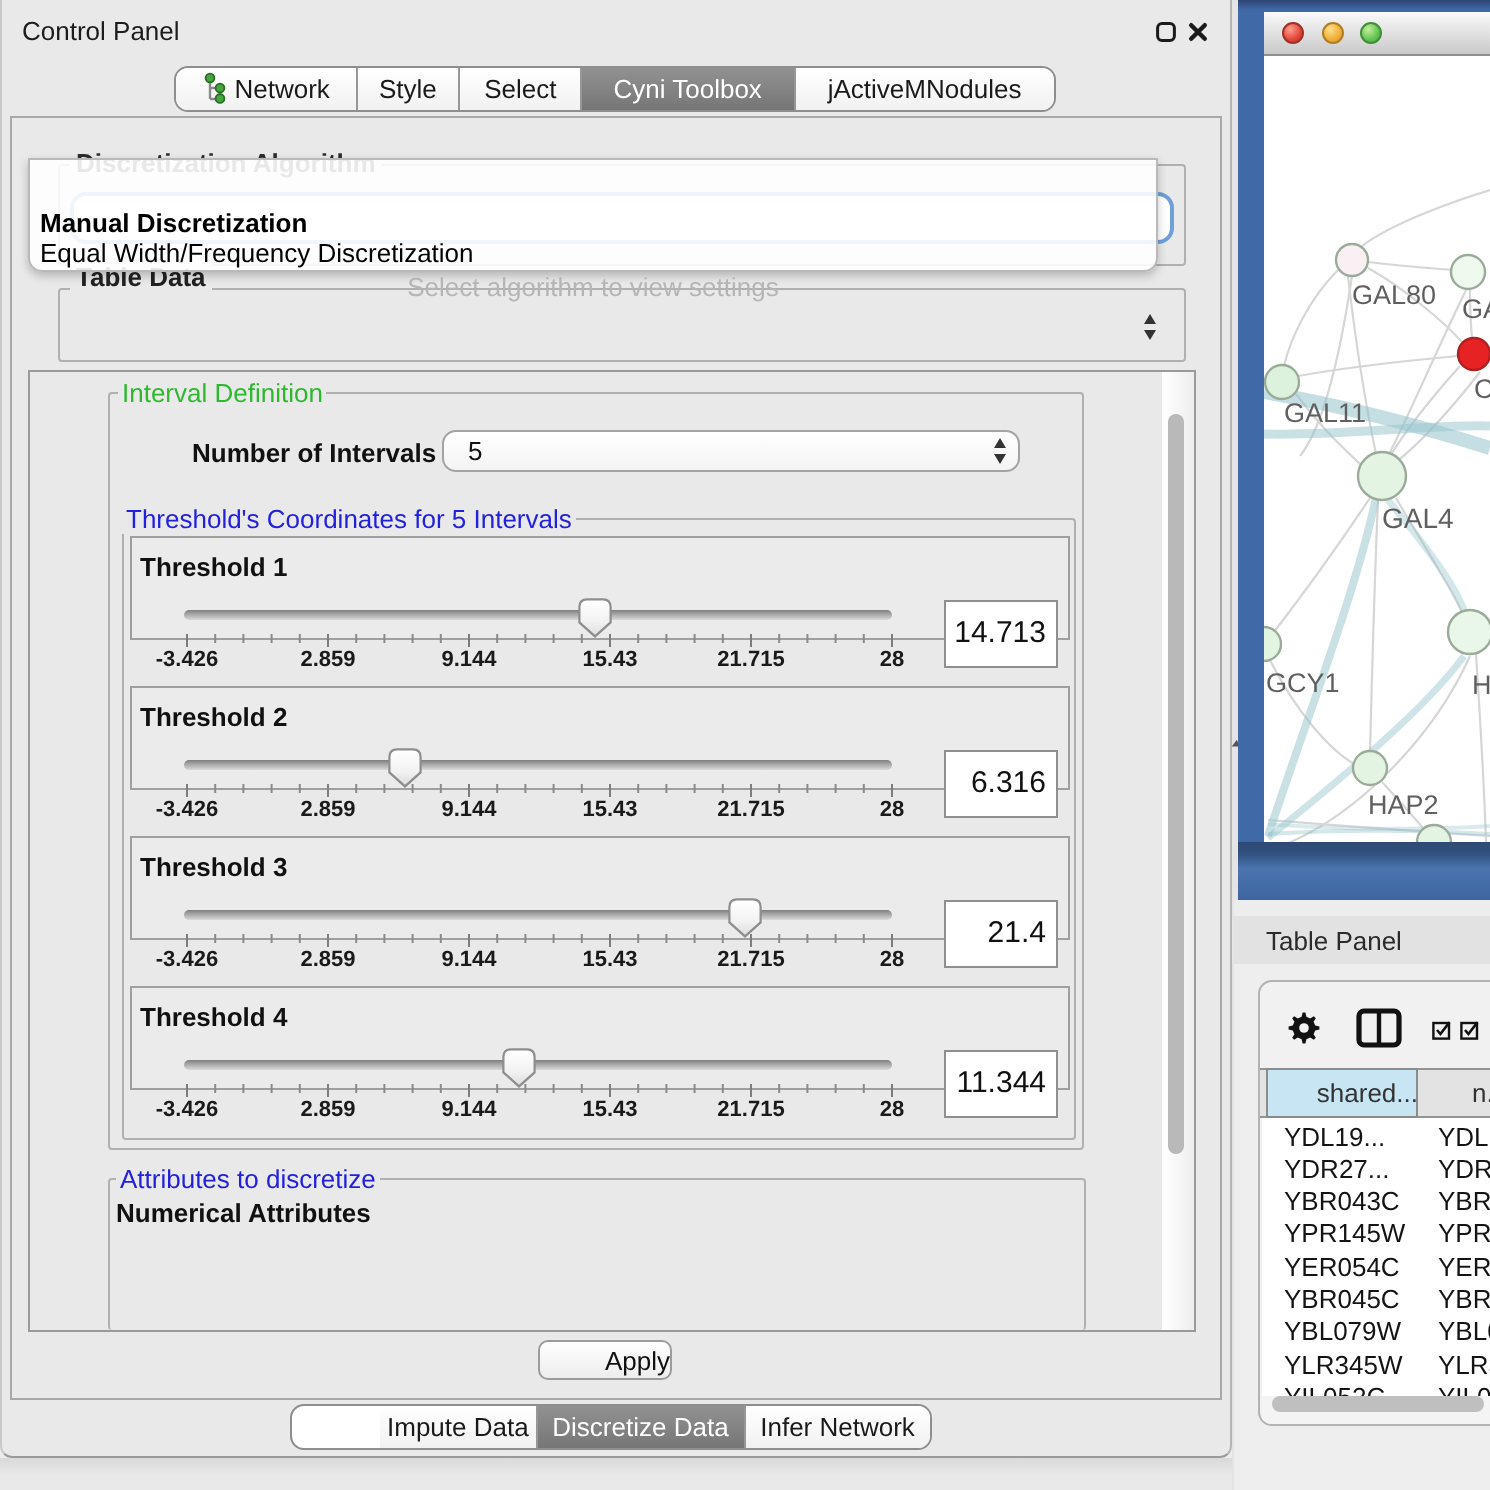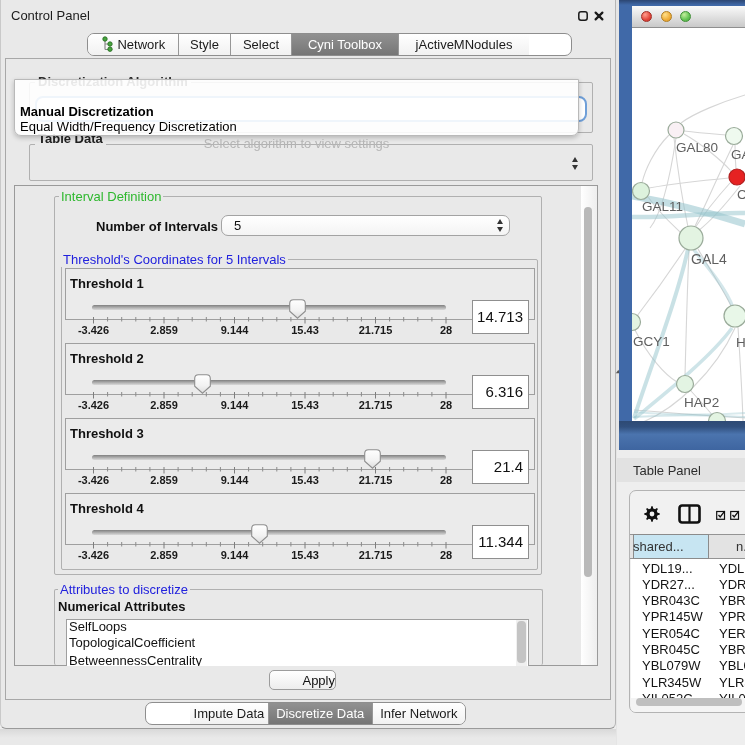--- a/index.html
+++ b/index.html
@@ -70,21 +70,21 @@
 <div class="abs" id="cp">
   <div class="abs" id="cp-title">Control Panel</div>
 
   <svg class="abs" style="left:577px;top:11px" width="10" height="10" viewBox="0 0 10 10">
     <rect x="0.8" y="0.8" width="8.4" height="8.4" rx="2.2" fill="none" stroke="#1a1a1a" stroke-width="1.5"></rect>
   </svg>
   <svg class="abs" style="left:593px;top:11px" width="10" height="10" viewBox="0 0 10 10">
     <path d="M1.6 1.6 L8.4 8.4 M8.4 1.6 L1.6 8.4" stroke="#1a1a1a" stroke-width="2.2" stroke-linecap="round"></path>
   </svg>
 
-  <div class="abs tabstrip" style="left:86px;top:33px;width:485px;">
+  <div class="abs tabstrip" style="left:86px;top:33px;width:441px;">
     <div class="tab" style="width:91px;">
       <svg style="vertical-align:-3px" width="13" height="16" viewBox="0 0 13 16">
         <path d="M4 3 L4 13.5 M4 8 L9 8 M4 13.5 L9 13.5" stroke="#8a8a8a" stroke-width="1.2" fill="none"></path>
         <circle cx="4" cy="3" r="2.2" fill="#47a53e" stroke="#2a6d26" stroke-width="0.9"></circle>
         <circle cx="9" cy="8" r="2.2" fill="#47a53e" stroke="#2a6d26" stroke-width="0.9"></circle>
         <circle cx="9" cy="13.2" r="2.2" fill="#47a53e" stroke="#2a6d26" stroke-width="0.9"></circle>
       </svg>
       Network</div>
     <div class="tab" style="width:52px;">Style</div>
     <div class="tab" style="width:61px;">Select</div>
@@ -310,27 +310,20 @@
       </linearGradient>
         </defs>
       <path d="M4.5 0.7 L12.5 0.7 Q16.3 0.7 16.3 4.5 L16.3 12.2 L8.5 19.2 L0.7 12.2 L0.7 4.5 Q0.7 0.7 4.5 0.7 Z" fill="url(#tg493)" stroke="#8e8e8e" stroke-width="1.1"></path>
     </svg>
     <div class="valbox">11.344</div>
   </div>
 
   <div class="abs grp" style="left:53px;top:589px;width:489px;height:76px;border-bottom:none;"></div>
   <div class="abs grplabel" style="left:57px;top:582px;color:#2121dd;">Attributes to discretize</div>
   <div class="abs" style="left:57px;top:599px;font-size:13px;font-weight:bold;color:#111;">Numerical Attributes</div>
-  <div class="abs" style="left:65px;top:619px;width:463px;height:47px;background:#fff;border:1px solid #9f9f9f;border-bottom:none;overflow:hidden;">
-    <div style="position:absolute;left:2px;top:-1px;font-size:13px;color:#111;">SelfLoops</div>
-    <div style="position:absolute;left:2px;top:15px;font-size:13px;color:#111;">TopologicalCoefficient</div>
-    <div style="position:absolute;left:2px;top:33px;font-size:13px;color:#111;">BetweennessCentrality</div>
-    <div style="position:absolute;right:1px;top:0;width:11px;height:49px;background:#f0f0f0;"></div>
-    <div style="position:absolute;right:2px;top:1px;width:9px;height:42px;background:#c4c4c4;border-radius:4px;"></div>
-  </div>
 
   <div class="abs" style="left:268px;top:670px;width:67px;height:20px;border:1px solid #9c9c9c;border-radius:5px;background:linear-gradient(#ffffff,#ededed);font-size:13px;text-align:right;line-height:19px;color:#111;">Apply</div>
 
   <div class="abs tabstrip" style="left:144px;top:702px;width:321px;padding-left:44px;">
     <div class="tab" style="width:92px;">Impute Data</div>
     <div class="tab sel" style="width:121px;">Discretize Data</div>
     <div class="tab" style="width:108px;">Infer Network</div>
   </div>
 
   <div class="abs" style="left:13px;top:79px;width:565px;height:57px;background:rgba(255,255,255,0.89);
@@ -423,21 +416,21 @@
   <svg style="position:absolute;left:86px;top:19px" width="10" height="10" viewBox="0 0 10 10">
   <rect x="0.7" y="1.5" width="7.8" height="7.8" fill="none" stroke="#111" stroke-width="1.2"></rect>
   <path d="M2.5 5 L4.2 7 L8.7 1.2" fill="none" stroke="#111" stroke-width="1.3"></path>
 </svg>
   <svg style="position:absolute;left:100px;top:19px" width="10" height="10" viewBox="0 0 10 10">
   <rect x="0.7" y="1.5" width="7.8" height="7.8" fill="none" stroke="#111" stroke-width="1.2"></rect>
   <path d="M2.5 5 L4.2 7 L8.7 1.2" fill="none" stroke="#111" stroke-width="1.3"></path>
 </svg>
   <div style="position:absolute;left:0;top:43px;width:130px;height:25px;background:#e3e3e3;border-top:1px solid #949494;border-bottom:1px solid #949494;"></div>
   <div style="position:absolute;left:3px;top:43px;width:76px;height:25px;background:#c7e5f2;border:1px solid #8b8b8b;"></div>
-  <div class="hdrow" style="left:3px;top:48px;width:76px;text-align:left;">shared...</div>
+  <div class="hdrow" style="left:3px;top:48px;width:76px;text-align:right;">shared...</div>
   <div class="hdrow" style="left:106px;top:48px;">n...</div>
   <div style="position:absolute;left:1px;top:68px;width:129px;height:139px;background:#fff;"></div>
   <div class="trow" style="left:12px;top:70px;">YDL19...</div>
   <div class="trow" style="left:89px;top:70px;">YDL19</div>
   <div class="trow" style="left:12px;top:86px;">YDR27...</div>
   <div class="trow" style="left:89px;top:86px;">YDR27</div>
   <div class="trow" style="left:12px;top:102px;">YBR043C</div>
   <div class="trow" style="left:89px;top:102px;">YBR04</div>
   <div class="trow" style="left:12px;top:118px;">YPR145W</div>
   <div class="trow" style="left:89px;top:118px;">YPR14</div>

